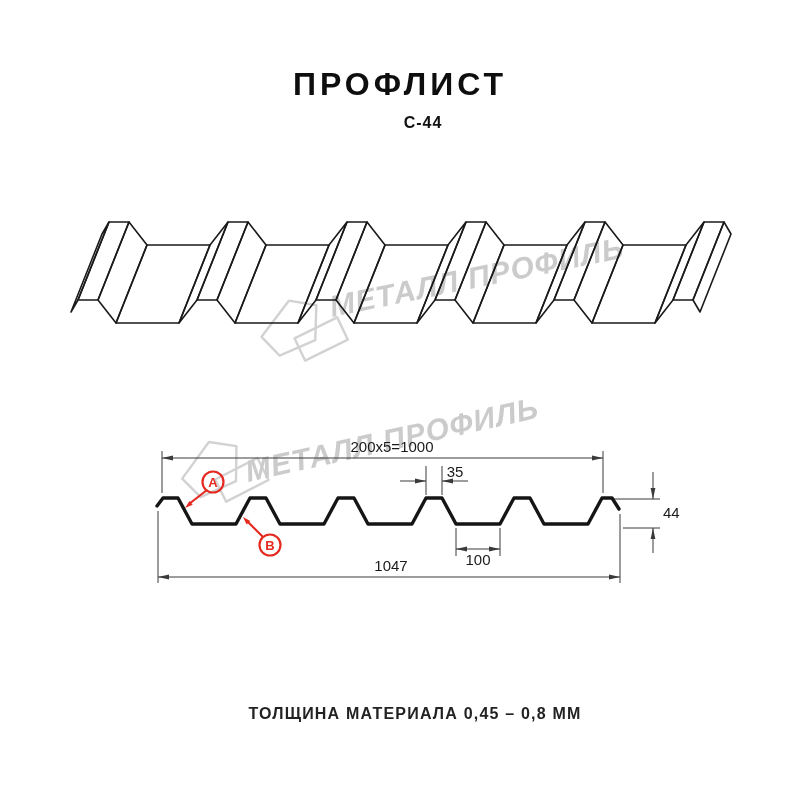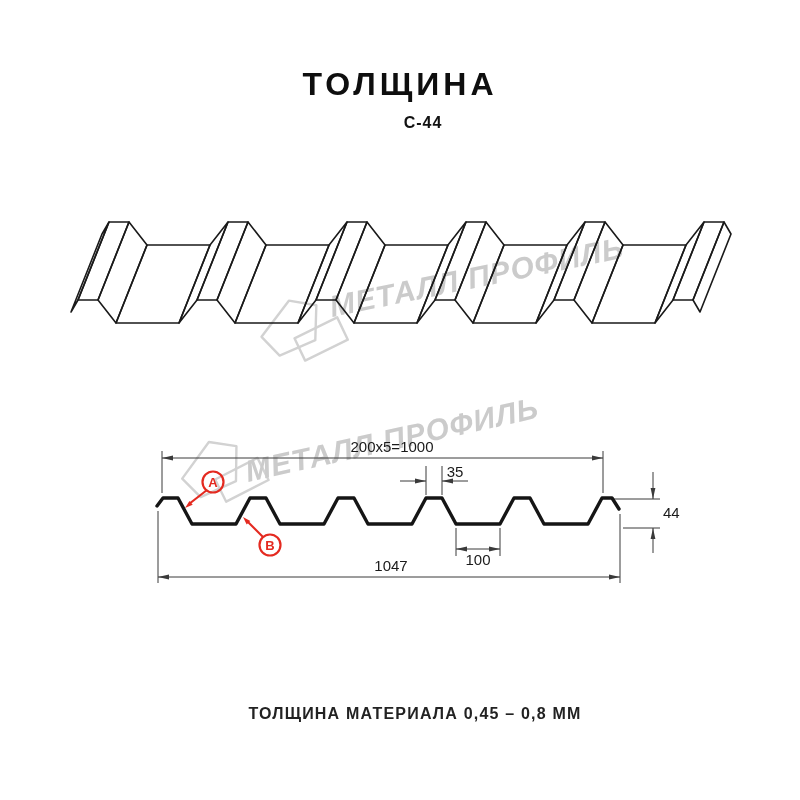--- a/index.html
+++ b/index.html
@@ -20,21 +20,21 @@
   .dimarrow{fill:#3a3a3a;stroke:none;}
   .dimtext{font-size:15px;fill:#1a1a1a;}
   .mid{text-anchor:middle;}
   .red{stroke:#e42a20;fill:none;stroke-width:2.2;}
   .redfill{fill:#e42a20;stroke:none;}
   .redtext{font-size:13px;font-weight:600;fill:#e42a20;text-anchor:middle;}
 </style>
 </head>
 <body>
 
-<div class="title">ТОЛЩИНА</div>
+<div class="title">ПРОФЛИСТ</div>
 <div class="subtitle">С-44</div>
 
 <svg width="800" height="800" viewBox="0 0 800 800">
 
   <g>
     <g class="wm-logo" transform="translate(252,300) rotate(-11.5)">
       <polygon points="2,38 36,8 62,18 54,52 16,60"></polygon>
       <polygon points="34,46 80,34 86,58 40,70"></polygon>
     </g>
     <g transform="translate(332,317) rotate(-11.5)">

